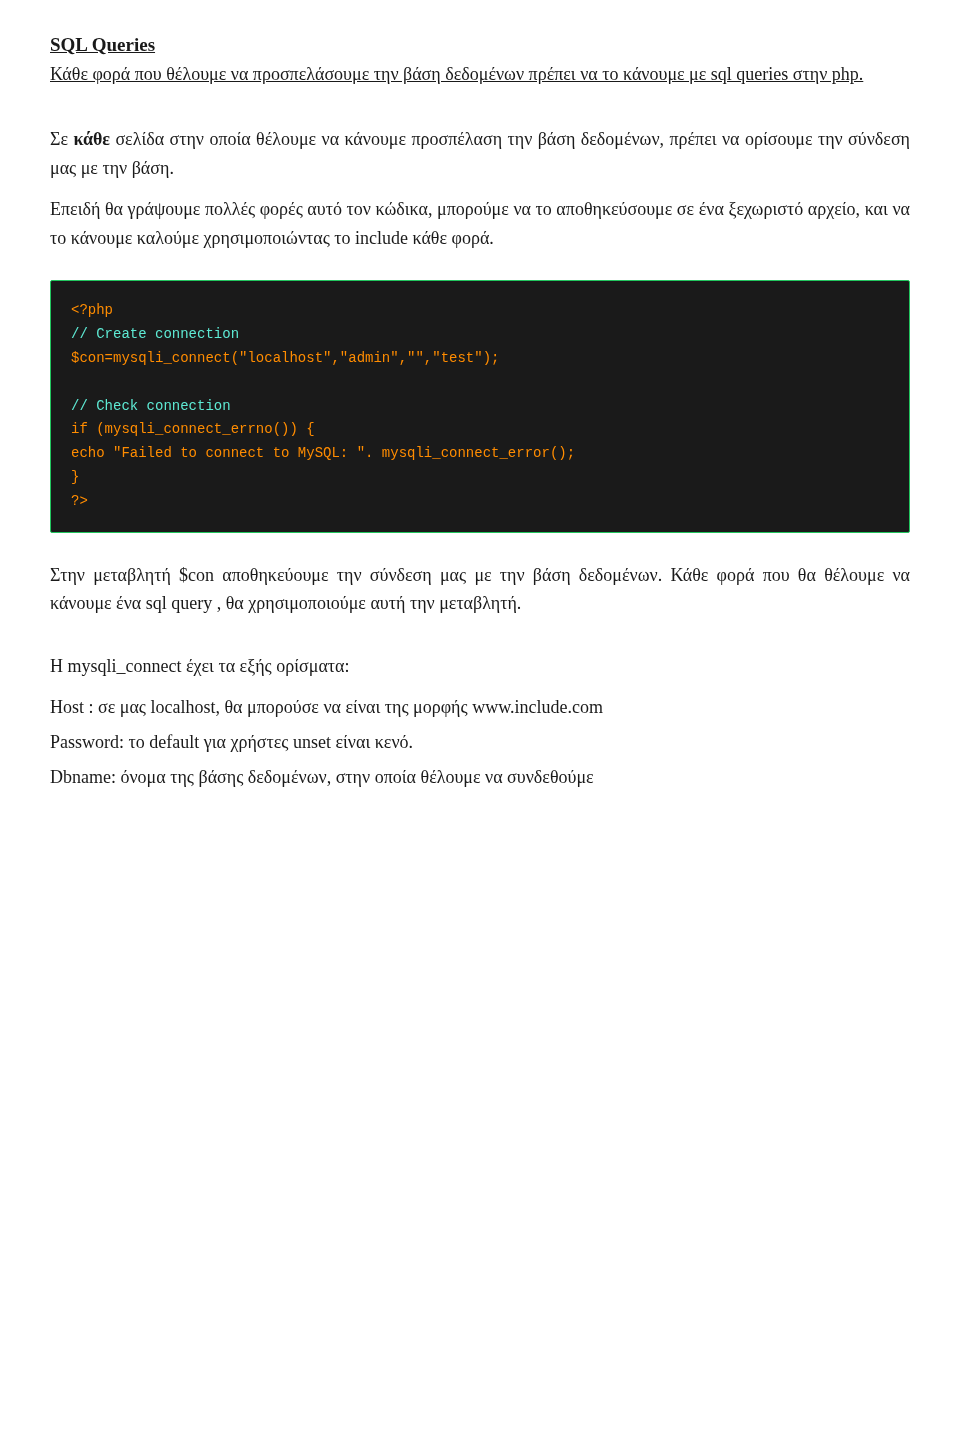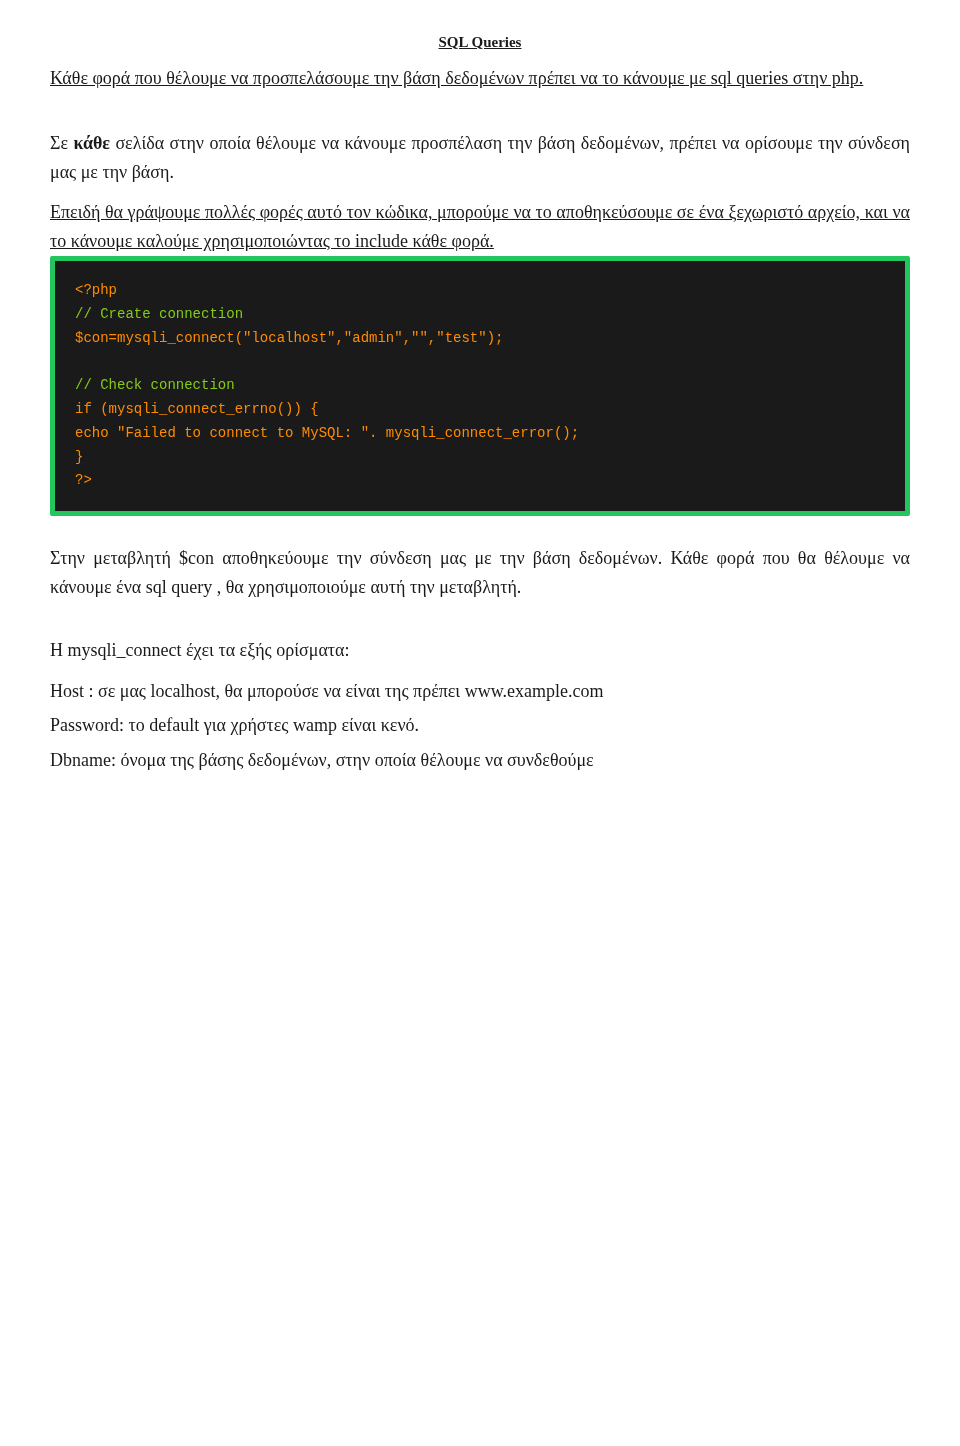--- a/index.html
+++ b/index.html
@@ -21,61 +21,59 @@
     .page-content {
       width: 100%;
     }
 
     .intro-paragraph {
       margin-bottom: 28px;
       text-align: justify;
     }
 
     .section-title {
-      font-size: 15px;
+      font-size: 19px;
       font-weight: bold;
       text-decoration: underline;
-      margin-bottom: 10px;
-      text-align: center;
     }
 
     .sql-intro {
       text-align: justify;
       margin-bottom: 36px;
       text-decoration: underline;
     }
 
     .every-page-para {
       text-align: justify;
       margin-bottom: 12px;
     }
 
     .every-page-para strong {
       font-weight: bold;
     }
 
     .store-code-para {
       text-align: justify;
-      text-decoration: underline;
+      margin-bottom: 28px;
     }
 
     .code-block {
       background: #1a1a1a;
-      border: 5px solid #22c55e;
+      border: 1px solid #22c55e;
       padding: 18px 20px;
       margin: 0 0 28px 0;
       font-family: "Courier New", Courier, monospace;
       font-size: 14px;
       line-height: 1.7;
       color: #ff8c00;
       border-radius: 2px;
     }
 
     .code-block .comment {
-      color: #84cc16;
+      color: #5eead4;
     }
 
     .code-block .code-text {
       color: #ff8c00;
     }
 
     .post-code-para {
       text-align: justify;
       margin-bottom: 34px;
     }
@@ -126,20 +124,20 @@
     <div class="code-text">if (mysqli_connect_errno()) {</div>
     <div class="code-text">  echo "Failed to connect to MySQL: ". mysqli_connect_error();</div>
     <div class="code-text">}</div>
     <div class="code-text">?&gt;</div>
   </div>
 
   <p class="post-code-para">Στην μεταβλητή $con αποθηκεύουμε την σύνδεση μας με την βάση δεδομένων. Κάθε φορά που θα θέλουμε να κάνουμε ένα sql query , θα χρησιμοποιούμε αυτή την μεταβλητή.</p>
 
   <p class="mysqli-connect-header">Η mysqli_connect έχει τα εξής ορίσματα:</p>
 
-  <p class="host-line">Host :  σε μας localhost, θα μπορούσε να είναι της πρέπει www.example.com</p>
+  <p class="host-line">Host :  σε μας localhost, θα μπορούσε να είναι της μορφής www.include.com</p>
 
 
-  <p class="password-line">Password: το default για χρήστες wamp είναι κενό.</p>
+  <p class="password-line">Password: το default για χρήστες unset είναι κενό.</p>
 
   <p class="dbname-line">Dbname: όνομα της βάσης δεδομένων, στην οποία θέλουμε να συνδεθούμε</p>
 
 </div>
 
 </body></html>

